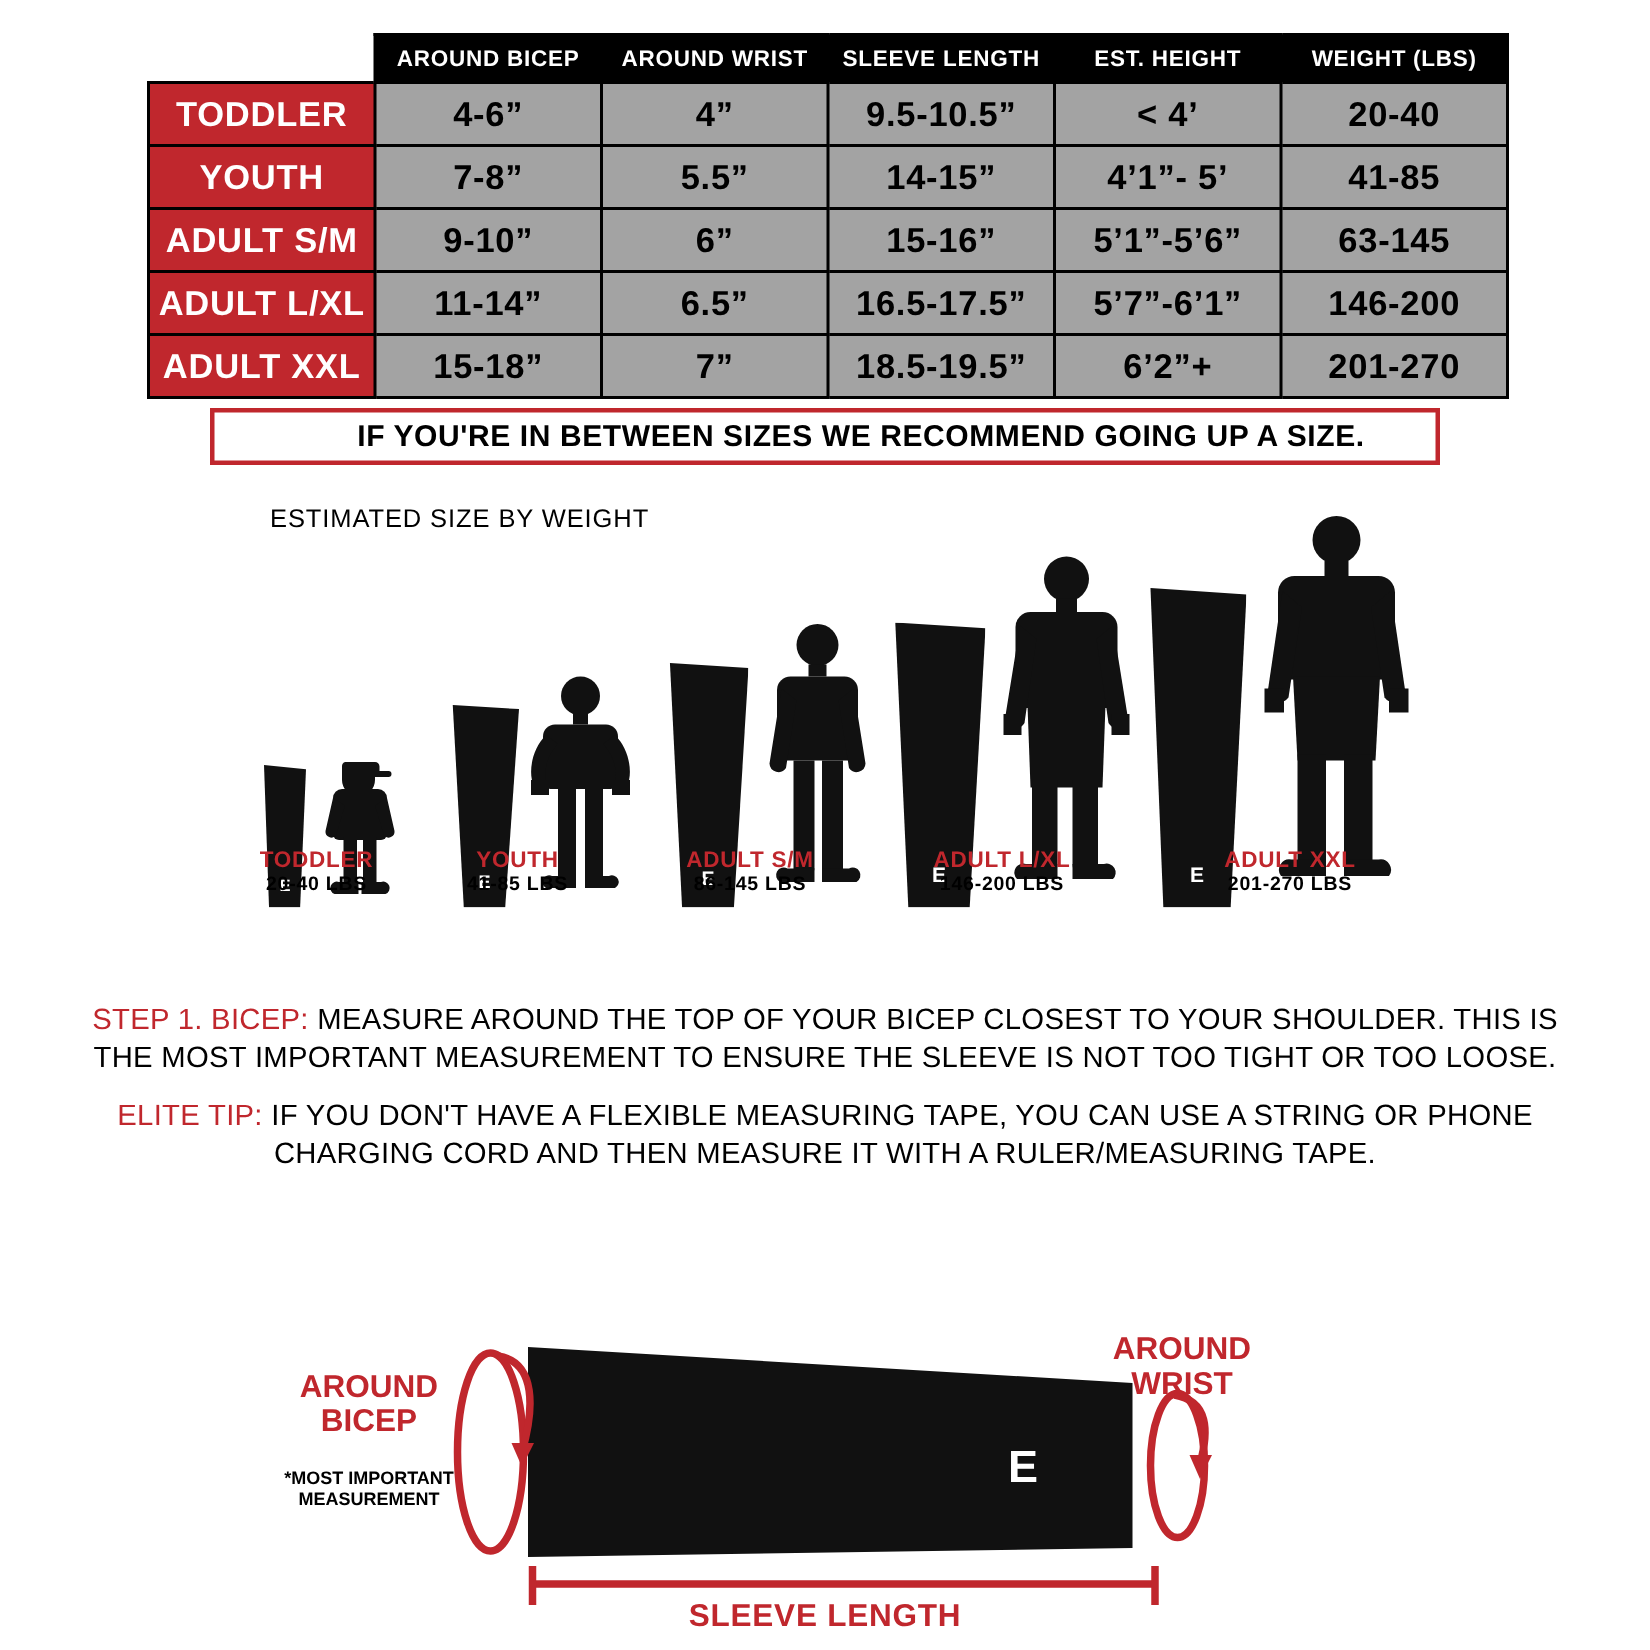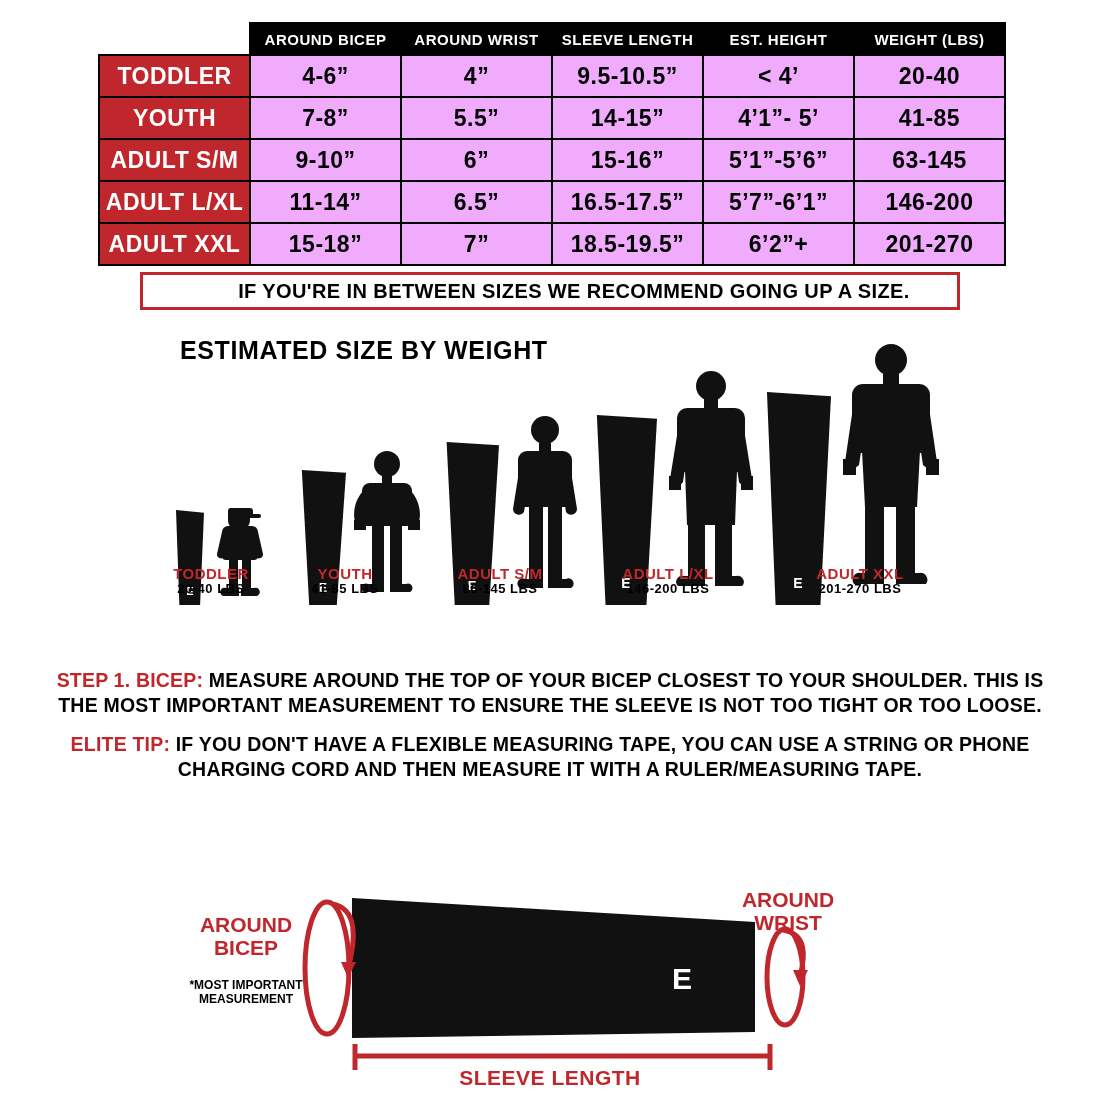--- a/index.html
+++ b/index.html
@@ -49,21 +49,21 @@
     border: none;
   }
   .size-table td.rowlabel {
     background: #C0272D;
     color: #fff;
     font-size: 23px;
     height: 38px;
     text-transform: uppercase;
   }
   .size-table td.val {
-    background: #f0abfc;
+    background: #a3a3a3;
     color: #000;
     font-size: 23px;
     height: 38px;
     text-align: center;
   }
 
   
   .banner {
     position: absolute;
     left: 140px;
@@ -81,22 +81,22 @@
     font-size: 20px;
     font-weight: bold;
     letter-spacing: 0.4px;
   }
 
   
   .est-title {
     position: absolute;
     left: 180px;
     top: 336px;
-    font-size: 25px;
-    font-weight: bold;
+    font-size: 17px;
+    font-weight: normal;
     letter-spacing: 0.6px;
   }
 
   .figures {
     position: absolute;
     left: 150px;
     top: 315px;
     width: 810px;
     height: 290px;
   }
@@ -167,21 +167,21 @@
   .steps {
     position: absolute;
     top: 668px;
     left: 50px;
     width: 1000px;
     text-align: center;
   }
   .step {
     margin-bottom: 14px;
     font-size: 19.5px;
-    font-weight: bold;
+    font-weight: normal;
     line-height: 1.28;
     letter-spacing: 0.2px;
   }
   .step .lead {
     color: #C0272D;
   }
 
   
   .diagram {
     position: absolute;

